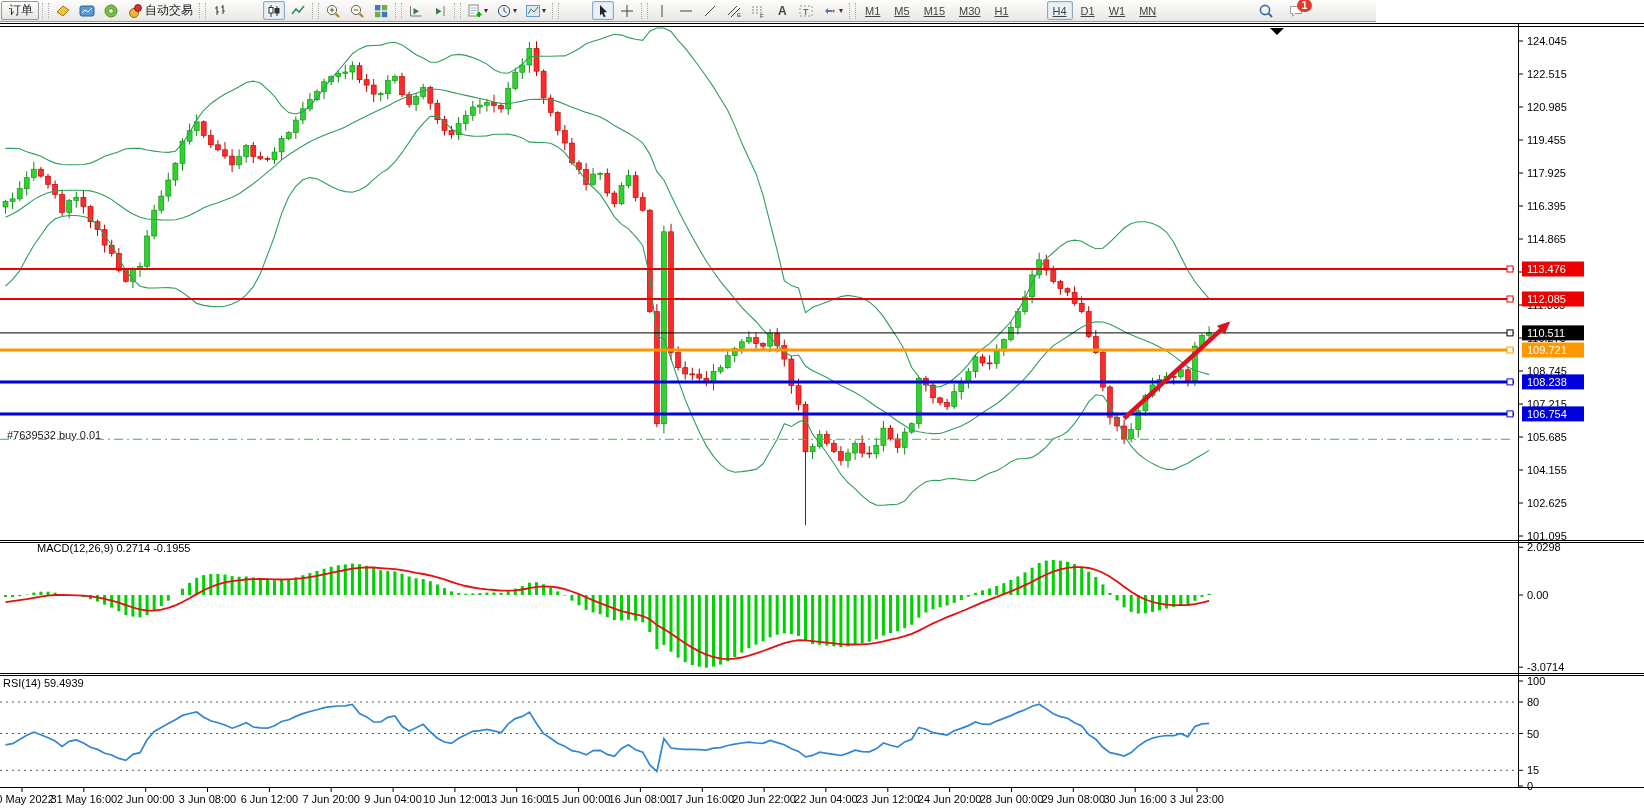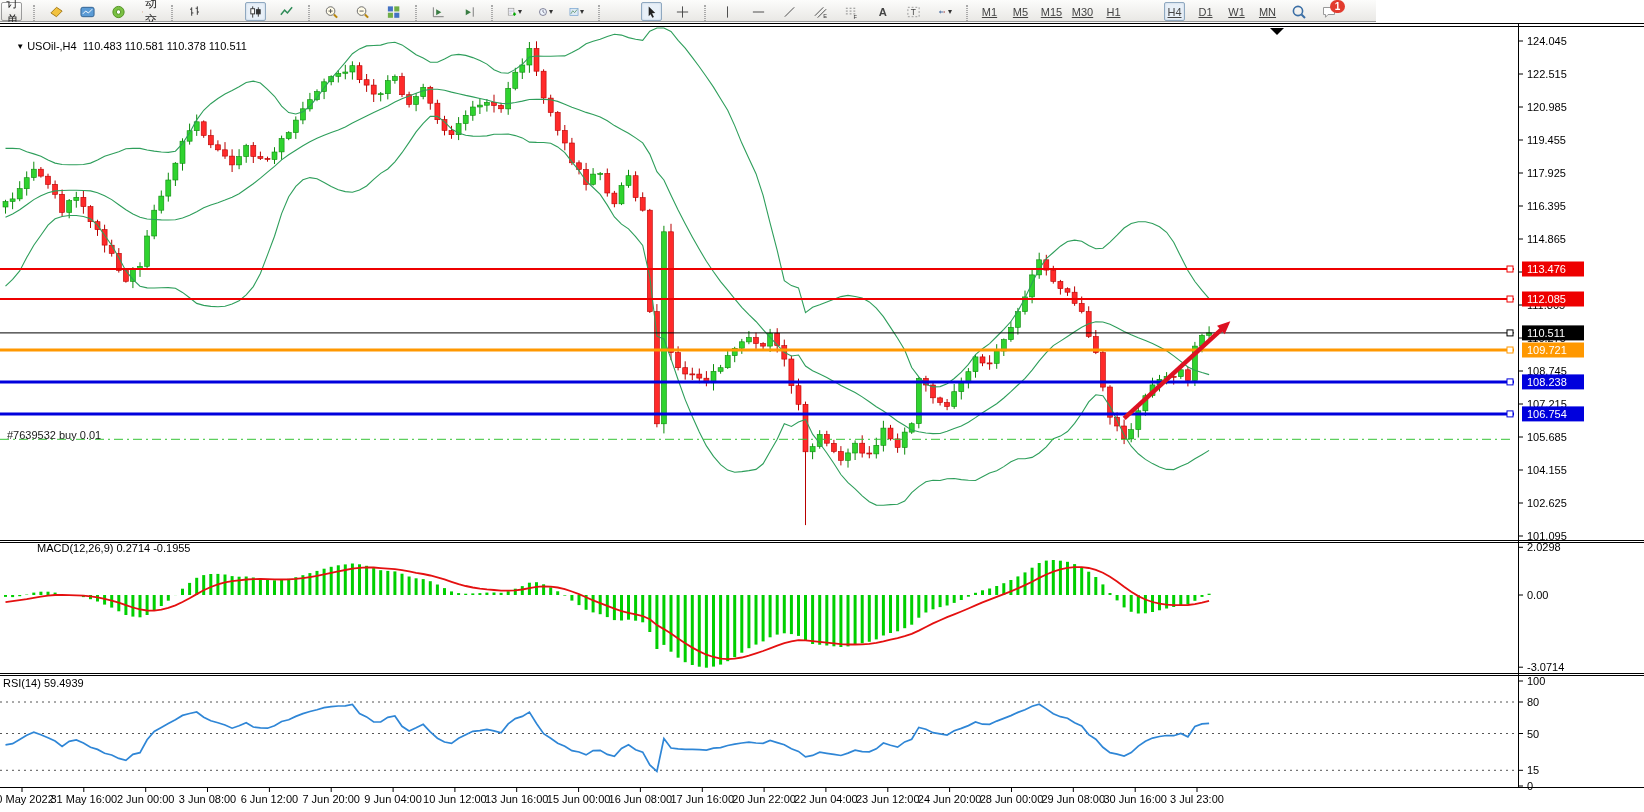--- a/index.html
+++ b/index.html
@@ -1,20 +1,20 @@
 <!DOCTYPE html>
 <html><head>
 <meta charset="utf-8">
 <style>
   html,body{margin:0;padding:0;background:#fff;width:1644px;height:812px;overflow:hidden;
     font-family:"Liberation Sans",sans-serif;-webkit-font-smoothing:antialiased;}
   
   .toolbar{position:absolute;top:0;left:0;width:1376px;height:22px;
     background:linear-gradient(#fcfcfb,#e9e8e5);border-bottom:1px solid #9a9a9a;
-    display:flex;align-items:flex-end;box-sizing:border-box;gap:8px;}
+    display:flex;align-items:center;box-sizing:border-box;}
   .grip{width:5px;height:16px;margin:0 2px;border-left:1px dotted #aaa;border-right:1px dotted #aaa;}
   .tbtn{height:19px;min-width:21px;padding:0 2px;margin:0 1px;display:flex;align-items:center;justify-content:center;
     border:1px solid transparent;border-radius:2px;cursor:default;box-sizing:border-box;}
   .tbtn.active{background:#e8f0f8;border:1px solid #8fa8c0;box-shadow:inset 0 0 2px #b8c8d8;margin-left:31px;}
   .tbtn.texted{font-size:12px;color:#222;padding:0 5px;border:1px solid #9a9a9a;background:linear-gradient(#fff,#e5e4e0);}
   .tf{font-size:11px;color:#444;padding:0 5px;text-decoration:underline;}
   .dd{font-size:8px;color:#333;margin-left:1px;}
   .tb-right{margin-left:auto;margin-right:72px;display:flex;align-items:center;}
   .chatwrap{position:relative;margin-left:10px;}
   .badge{position:absolute;top:-4px;right:-8px;background:#e23b2e;color:#fff;font-size:10px;font-weight:bold;
@@ -896,19 +896,16 @@
         <line x1="1011.5" y1="765" x2="1011.5" y2="770" stroke="#000"></line>
         <text x="1011.5" y="781" text-anchor="middle">28 Jun 00:00</text>
         <line x1="1073.3" y1="765" x2="1073.3" y2="770" stroke="#000"></line>
         <text x="1073.3" y="781" text-anchor="middle">29 Jun 08:00</text>
         <line x1="1135.2" y1="765" x2="1135.2" y2="770" stroke="#000"></line>
         <text x="1135.2" y="781" text-anchor="middle">30 Jun 16:00</text>
         <line x1="1197.0" y1="765" x2="1197.0" y2="770" stroke="#000"></line>
         <text x="1197.0" y="781" text-anchor="middle">3 Jul 23:00</text>
       </g>
     </svg>
-  <div class="ovl chart-title">
-    <span class="tri">▼</span><span>USOil-,H4</span><span>&nbsp;&nbsp;</span><span>110.483 110.581 110.378 110.511</span>
-  </div>
   <div class="ovl macd-label">MACD(12,26,9) 0.2714 -0.1955</div>
   <div class="ovl rsi-label">RSI(14) 59.4939</div>
   <div class="ovl pos-label">#7639532 buy 0.01</div>
 </div>
 
 </body></html>

